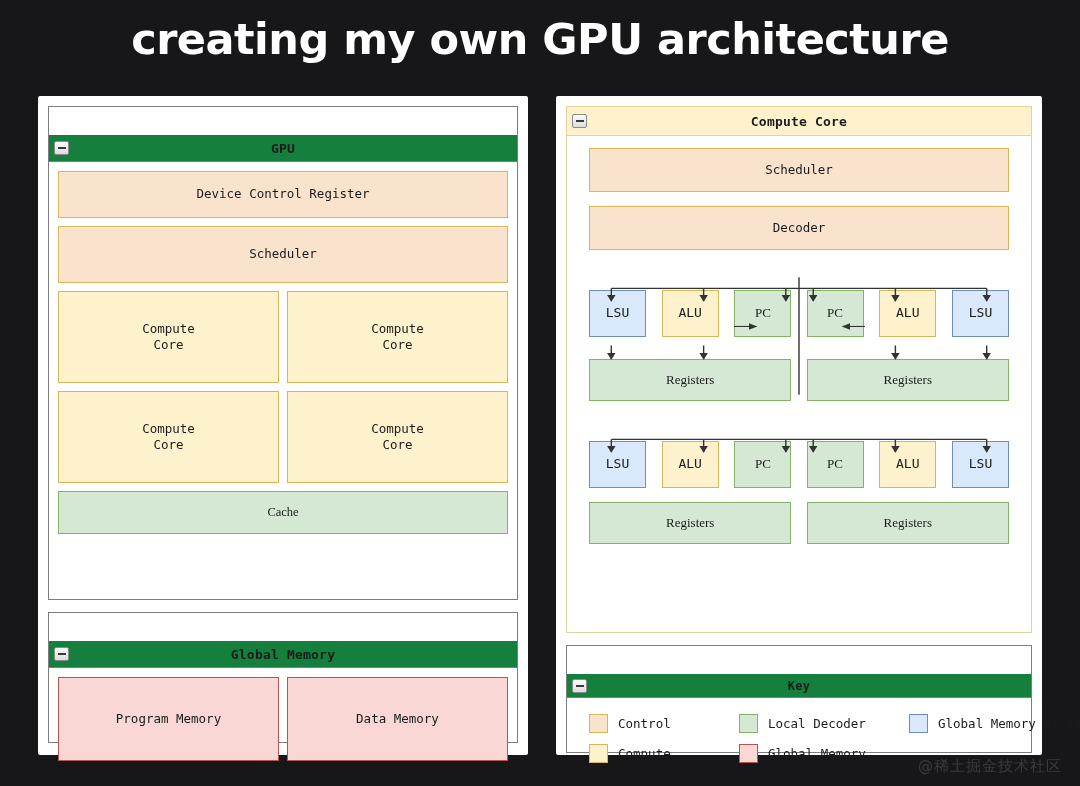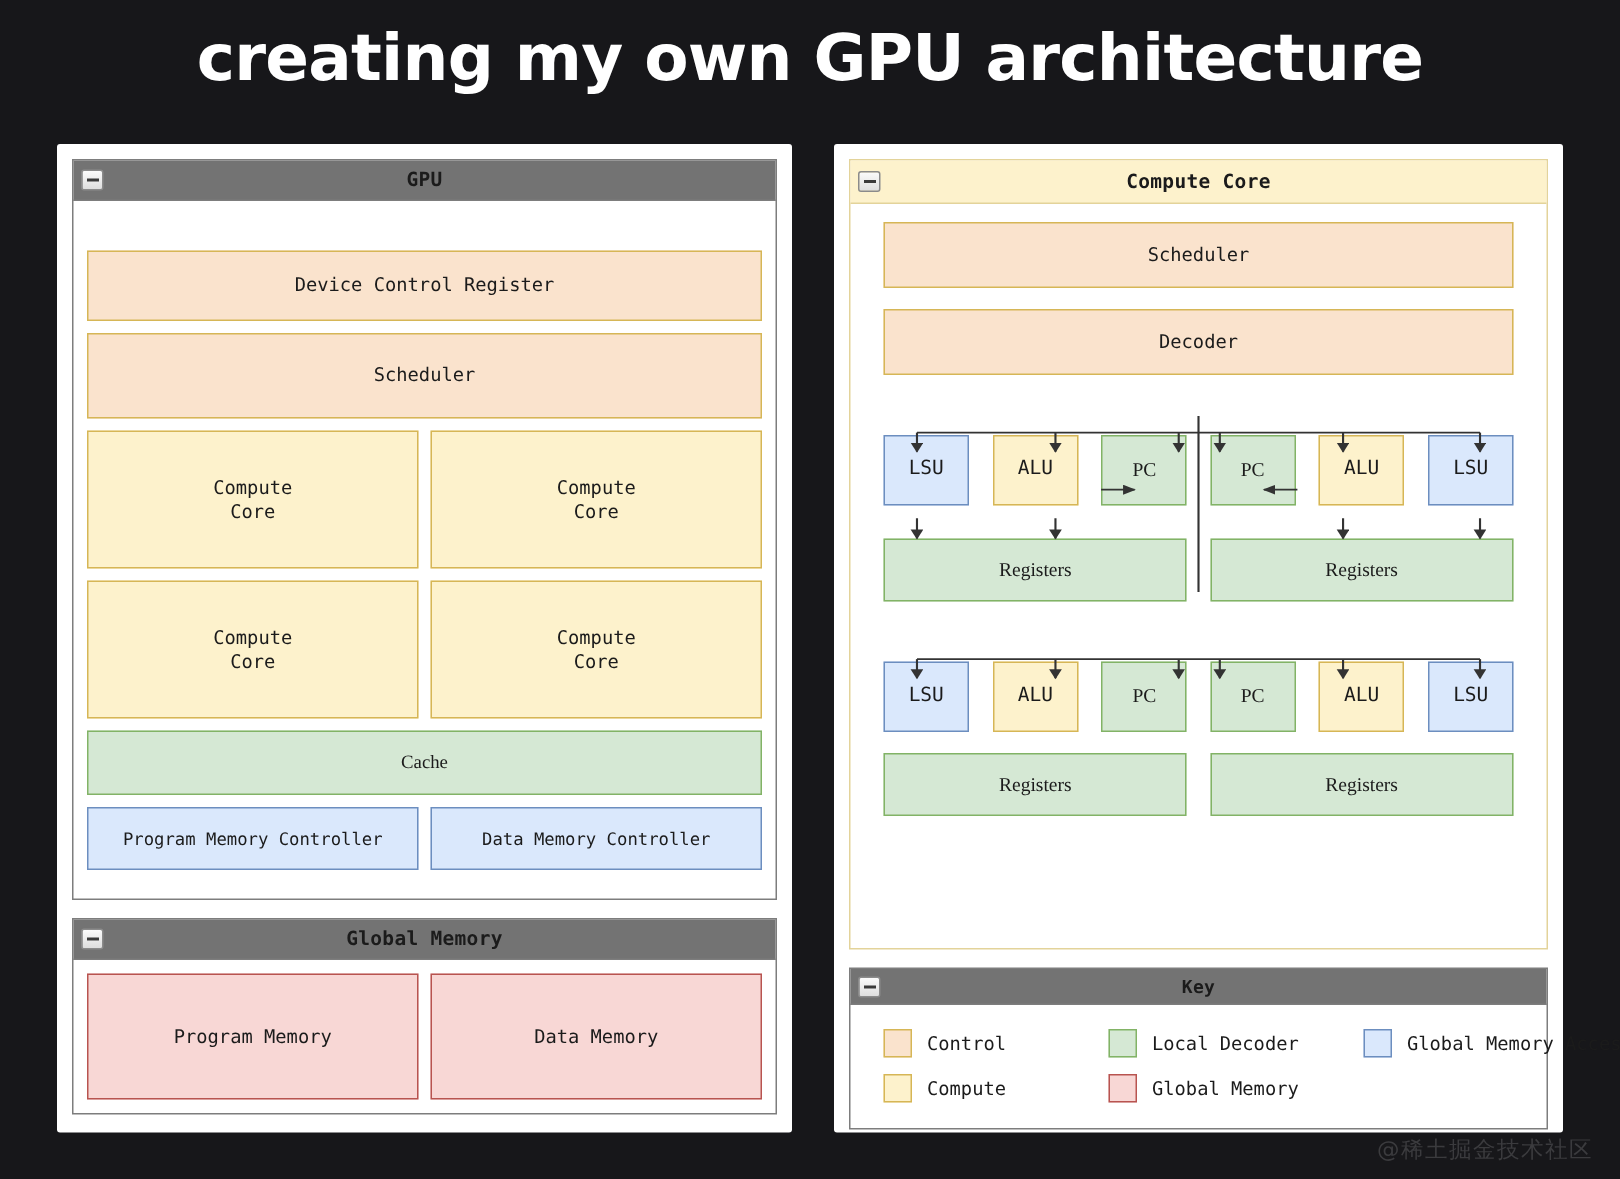--- a/index.html
+++ b/index.html
@@ -49,21 +49,21 @@
     border: 1.5px solid #7d7d7d;
   }
   .panel-head {
     position: relative;
     height: 27px;
     border-bottom: 1.5px solid #7d7d7d;
     display: flex; align-items: center; justify-content: center;
     font-size: 13px; font-weight: 700; color: #1b1b1b;
     letter-spacing: 0.2px;
   }
-  .panel-head.gray  { background: #737373; }
+  .panel-head.gray  { background: #15803d; margin-top: 28px; }
   .panel-body { padding: 9px; display: flex; flex-direction: column; gap: 8px; }
 
   
   .collapse {
     position: absolute; left: 5px; top: 50%;
     transform: translateY(-50%);
     width: 15px; height: 14px;
     background: linear-gradient(#fbfbfb,#dedede);
     border: 1px solid #8b8b8b;
     border-radius: 2px;
@@ -175,44 +175,40 @@
 
   <div class="card" id="left-card">
 
     <div class="panel" id="gpu-panel">
       <div class="panel-head gray">
         <span class="collapse"></span>
         <span>GPU</span>
       </div>
       <div class="panel-body">
 
-        <div class="box c-control" style="height:47px;margin-top:24px;">Device Control Register</div>
+        <div class="box c-control" style="height:47px;">Device Control Register</div>
 
         <div class="box c-control" style="height:57px;">Scheduler</div>
 
         <div class="row2">
           <div class="box c-compute" style="height:92px;">Compute
 Core</div>
           <div class="box c-compute" style="height:92px;">Compute
 Core</div>
         </div>
 
         <div class="row2">
           <div class="box c-compute" style="height:92px;">Compute
 Core</div>
           <div class="box c-compute" style="height:92px;">Compute
 Core</div>
         </div>
 
         <div class="box c-local" style="height:43px;">Cache</div>
 
-        <div class="row2">
-          <div class="box c-gaccess" style="height:42px; font-size:11.5px;">Program Memory Controller</div>
-          <div class="box c-gaccess" style="height:42px; font-size:11.5px;">Data Memory Controller</div>
-        </div>
 
       </div>
     </div>
 
     <div class="panel" id="gmem-panel">
       <div class="panel-head gray">
         <span class="collapse"></span>
         <span>Global Memory</span>
       </div>
       <div class="panel-body">

